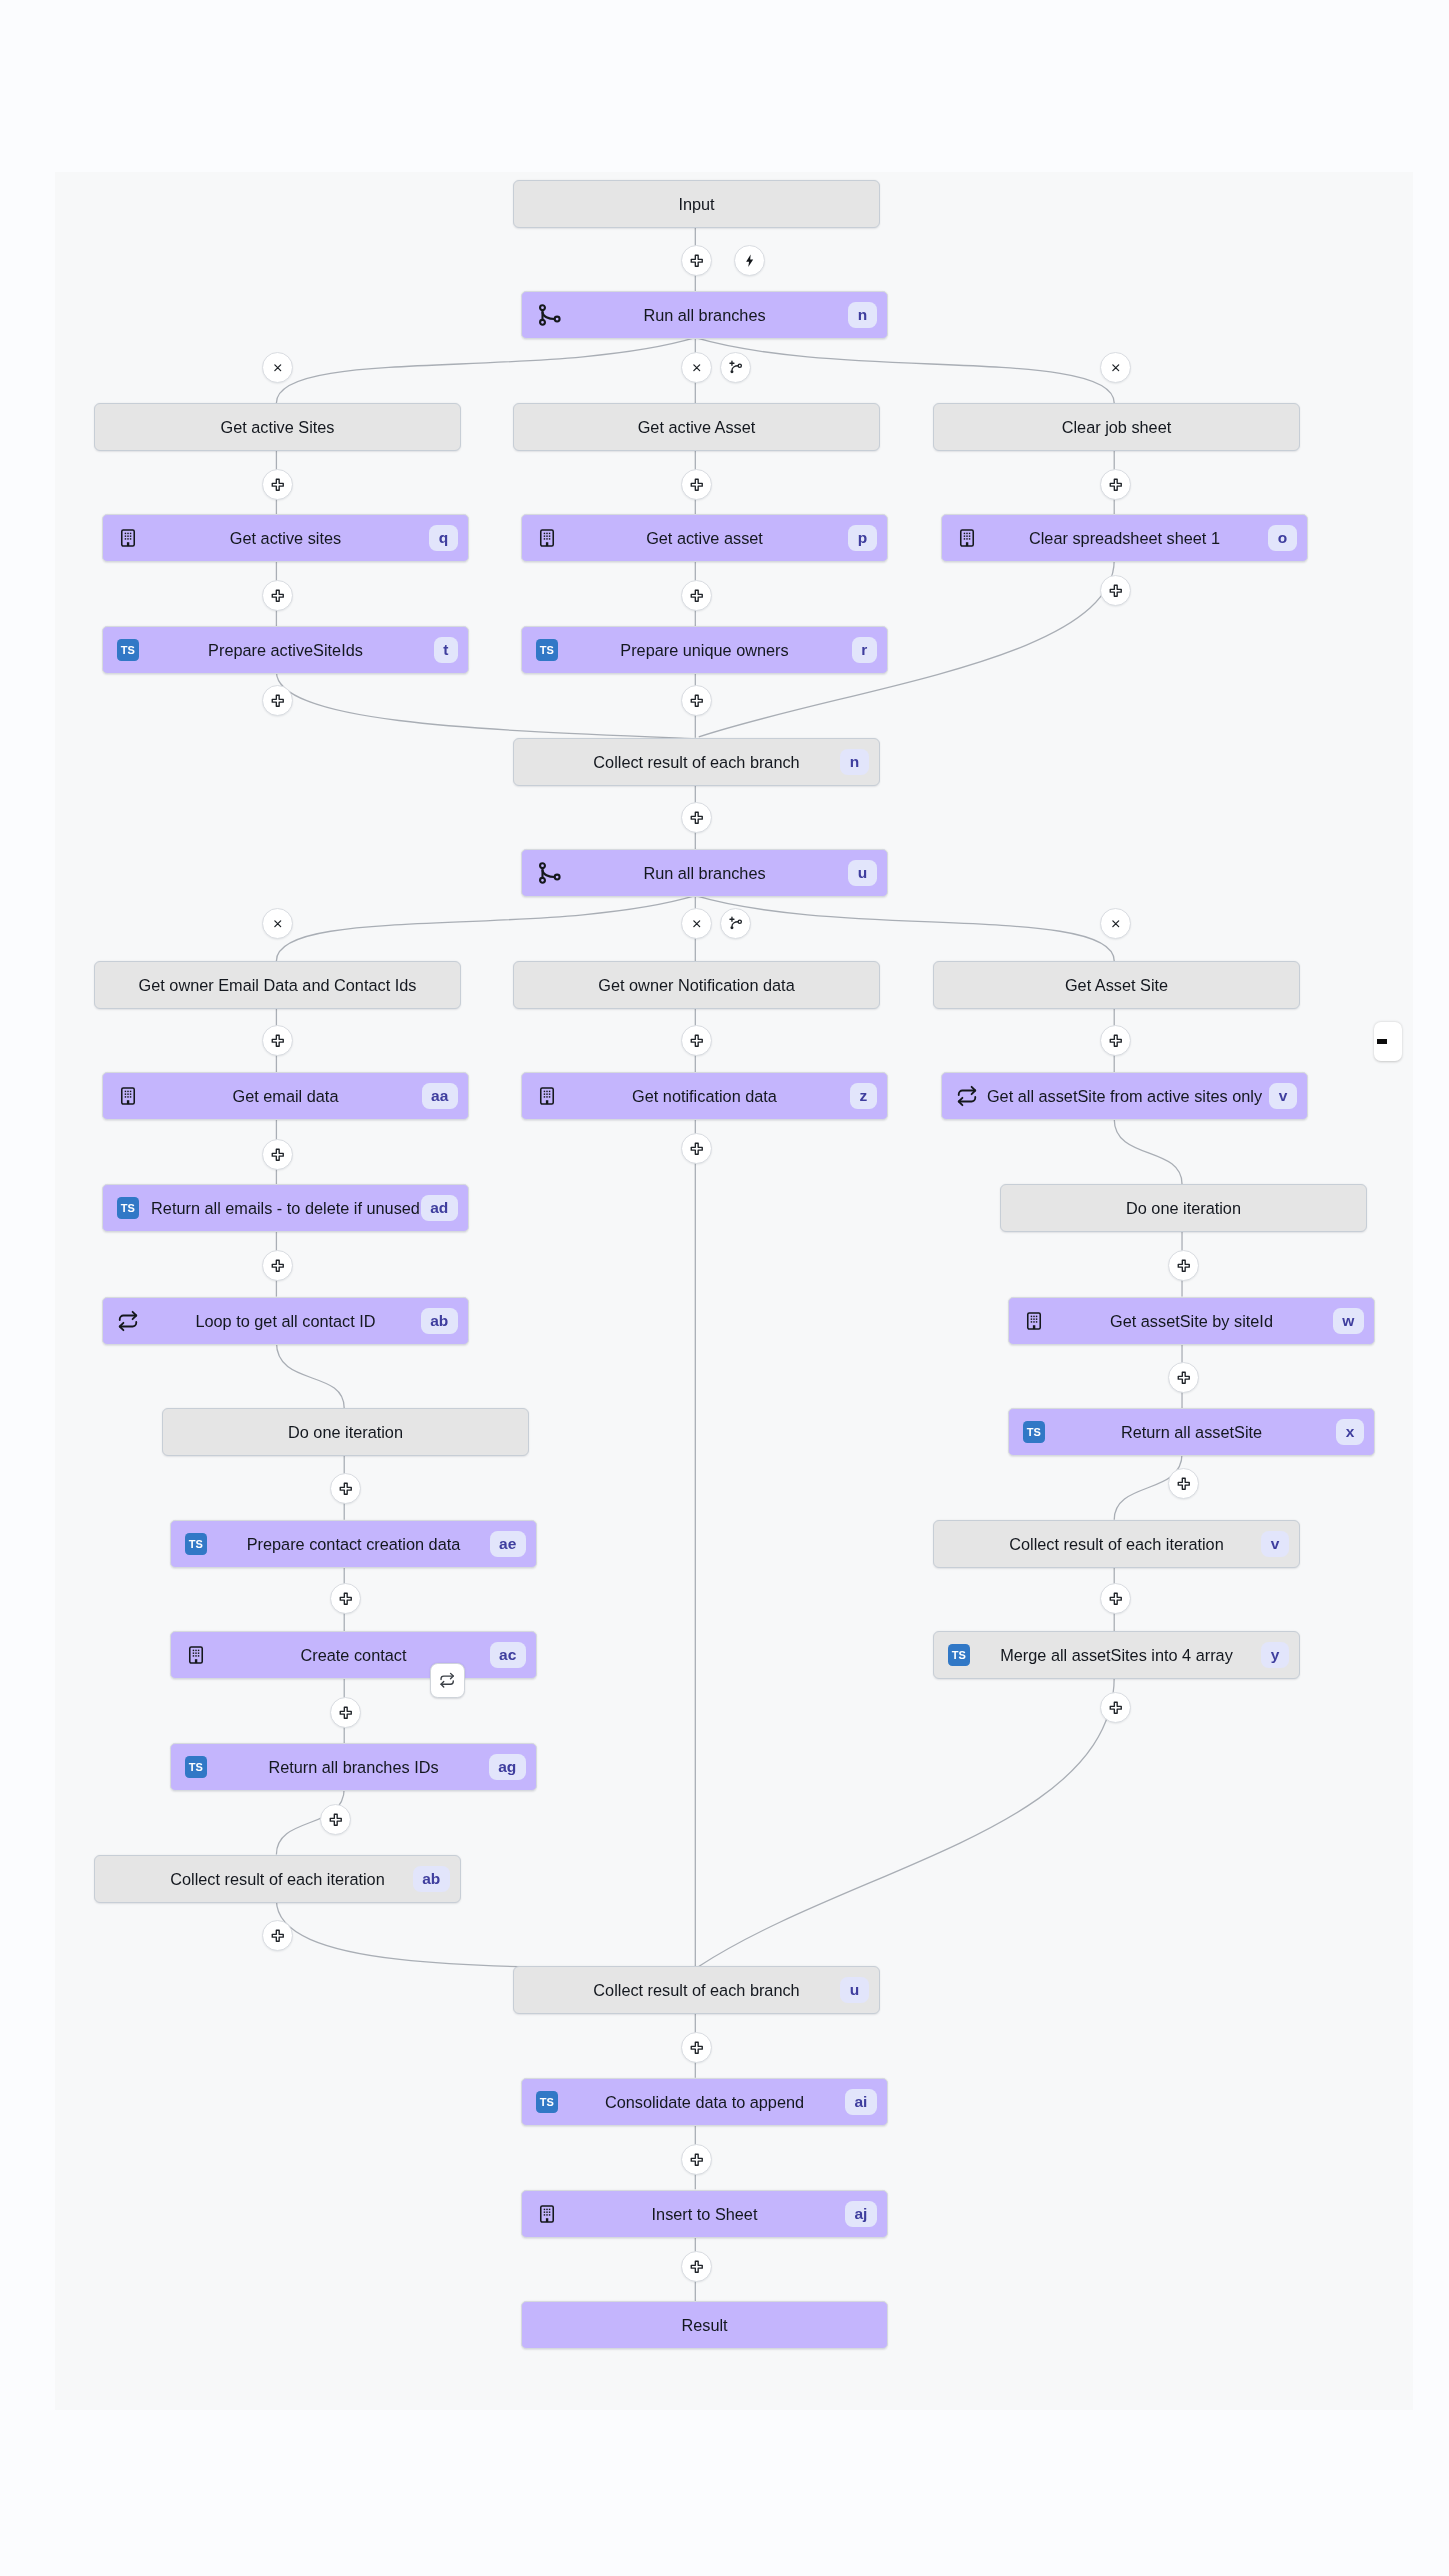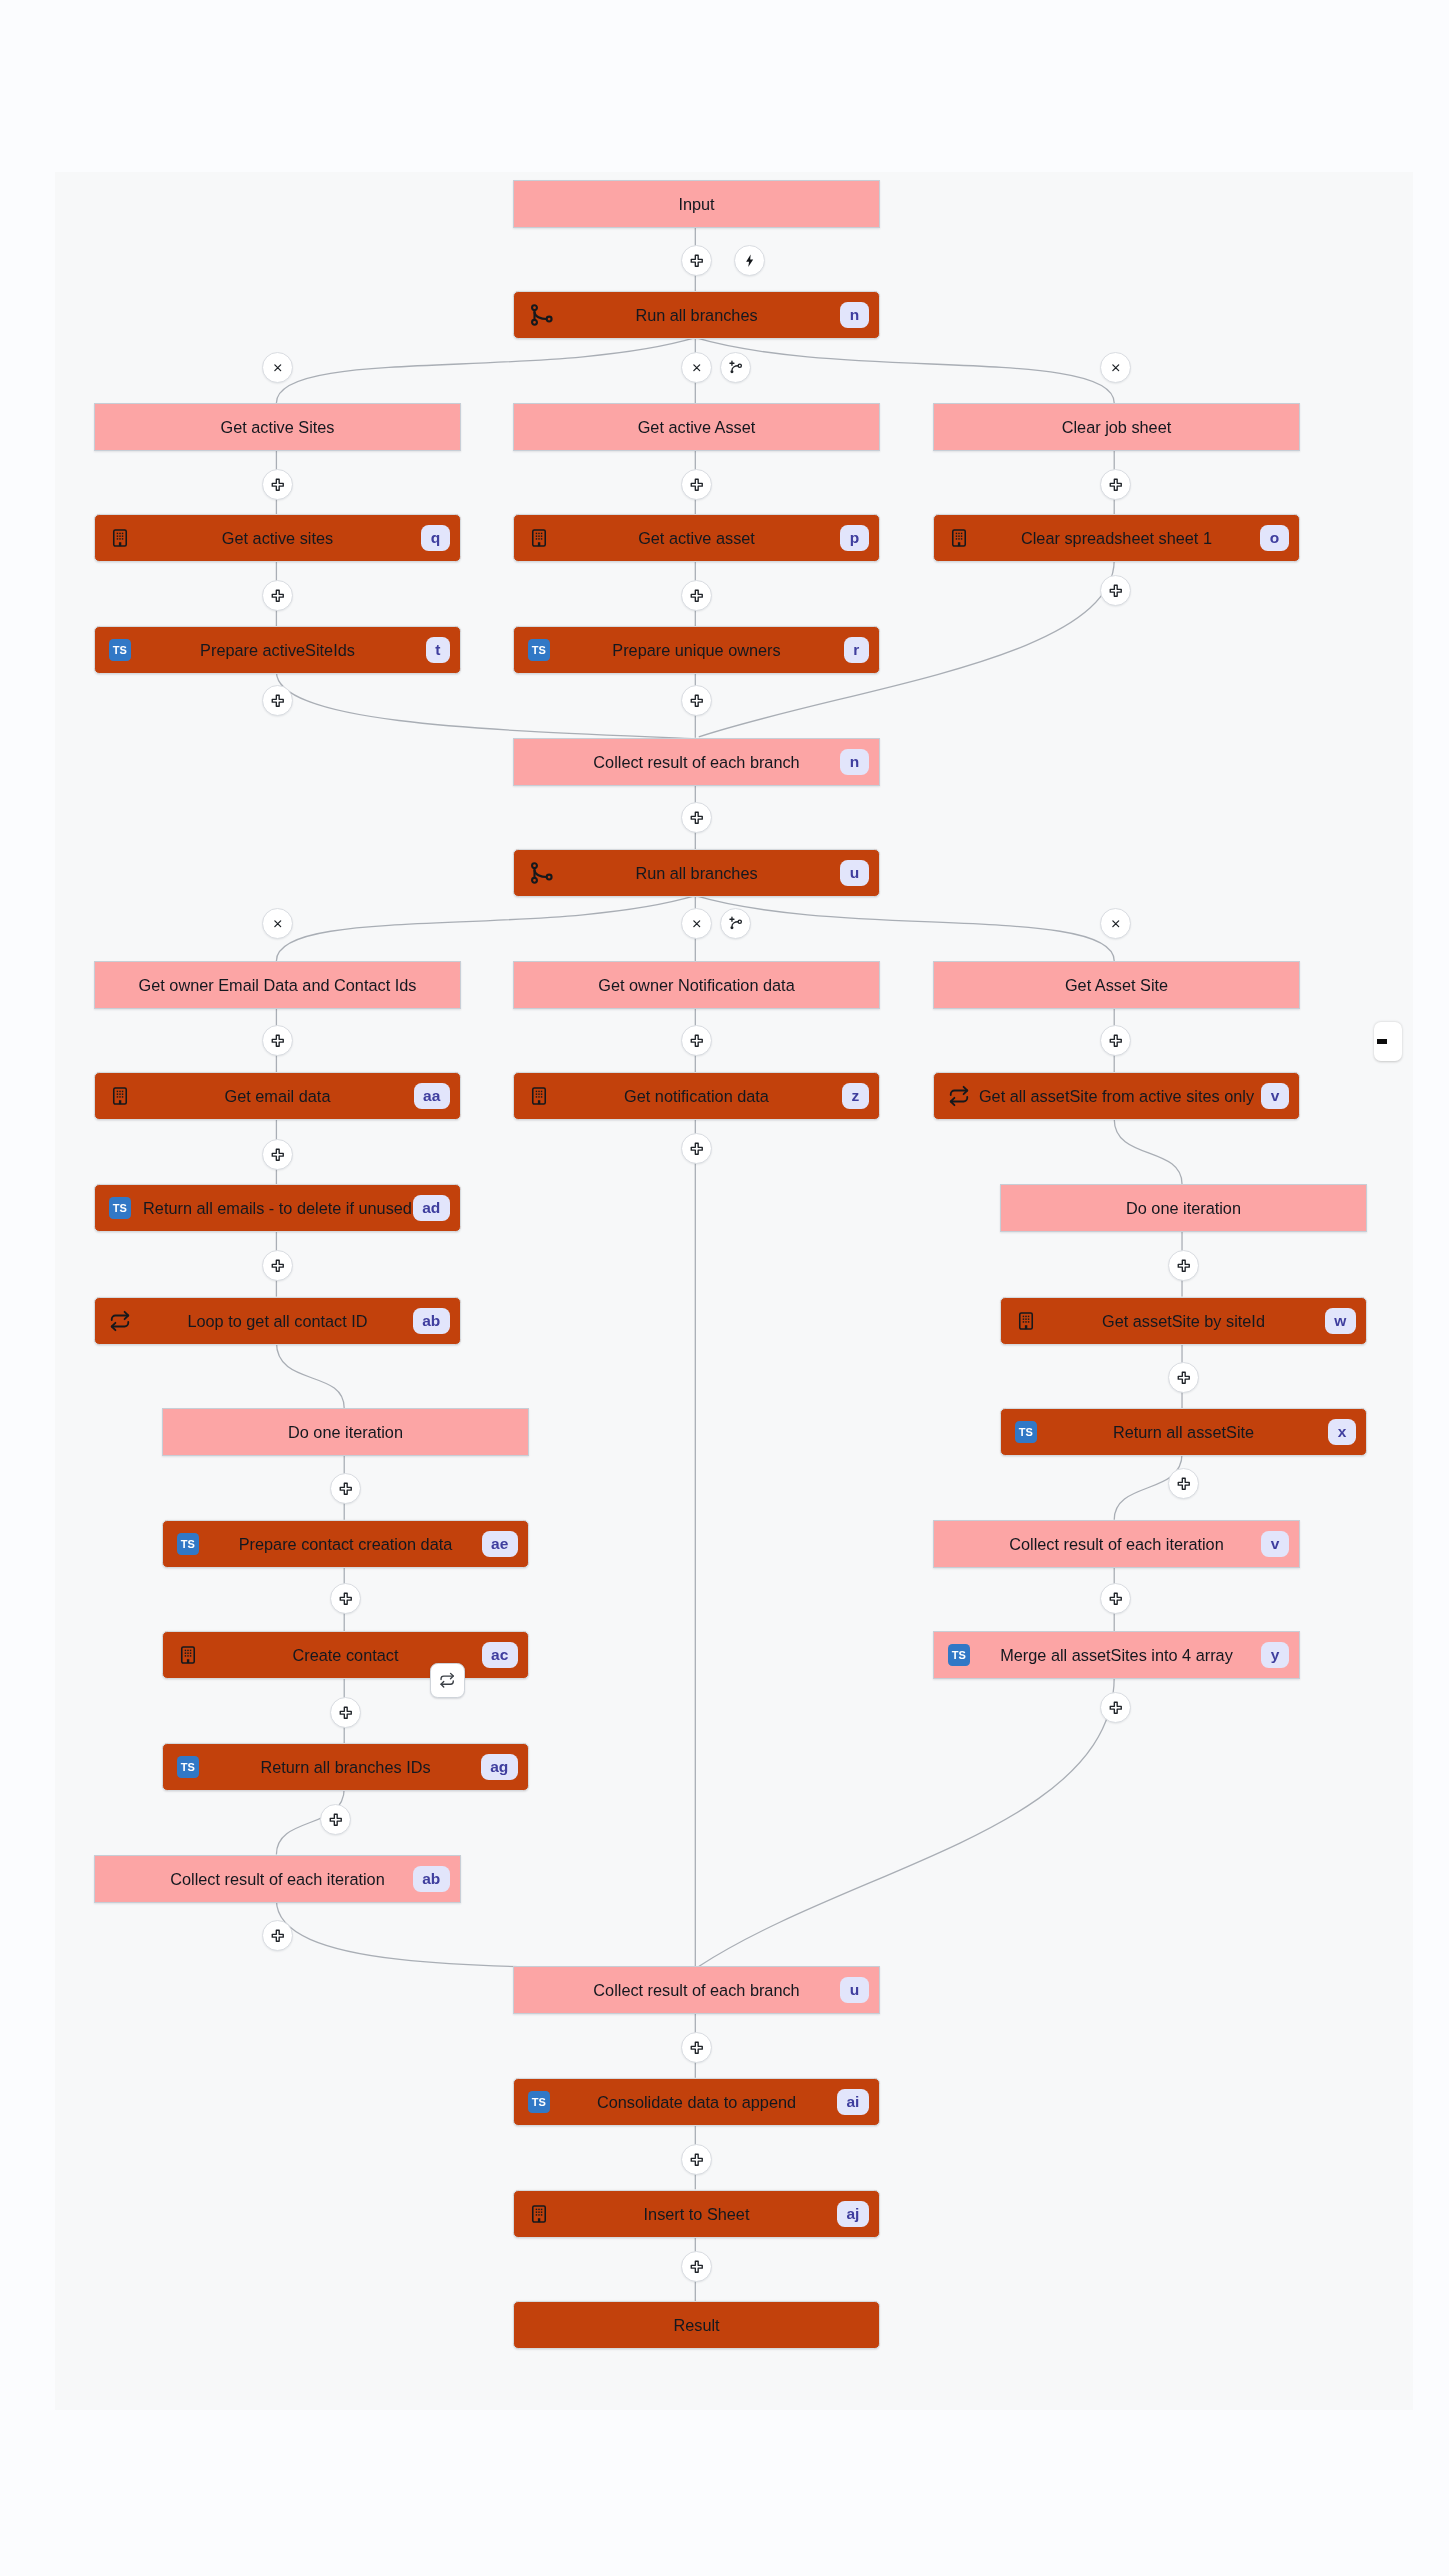--- a/index.html
+++ b/index.html
@@ -5,22 +5,22 @@
   html,body{margin:0;padding:0;background:#fbfcfe;}
   #stage{position:relative;width:1449px;height:2576px;overflow:hidden;
          font-family:"Liberation Sans",sans-serif;}
   #canvas{position:absolute;left:55px;top:172px;width:1358px;height:2238px;background:#f7f8f9;}
   #edges{position:absolute;left:0;top:0;pointer-events:none;}
   #edges path{fill:none;stroke:#a9aeb5;stroke-width:1.5;}
 
   .node{position:absolute;width:365px;height:46px;border-radius:5.2px;
         display:flex;align-items:center;justify-content:center;
         font-size:16.3px;color:#14181f;box-shadow:0 0.9px 1.7px rgba(16,24,40,.10);}
-  .node.white{background:#c2410c;border:0.9px solid #d6dade;}
-  .node.gray{background:#fca5a5;border:0.9px solid #c7ced6;border-radius:0;}
+  .node.white{background:#c4b5fd;border:0.9px solid #d6dade;margin-left:8px;}
+  .node.gray{background:#e5e5e5;border:0.9px solid #c7ced6;border-radius:6px;}
   .node .label{white-space:nowrap;}
   .node .nicon{position:absolute;left:13.7px;display:flex;align-items:center;}
   .node .badge{position:absolute;right:10.3px;background:#e2e5fb;color:#3f3e9e;
                font-weight:bold;font-size:15.5px;line-height:1;padding:5.2px 9.4px;border-radius:7.7px;}
   .tsq{width:22px;height:22px;background:#3178c6;border-radius:4.3px;color:#fff;
        font-weight:bold;font-size:11px;display:flex;align-items:center;justify-content:center;}
 
   .pc{position:absolute;width:29px;height:29px;border-radius:50%;background:#fff;
       border:0.9px solid #dadde2;box-shadow:0 0.9px 1.7px rgba(16,24,40,.08);
       display:flex;align-items:center;justify-content:center;}

